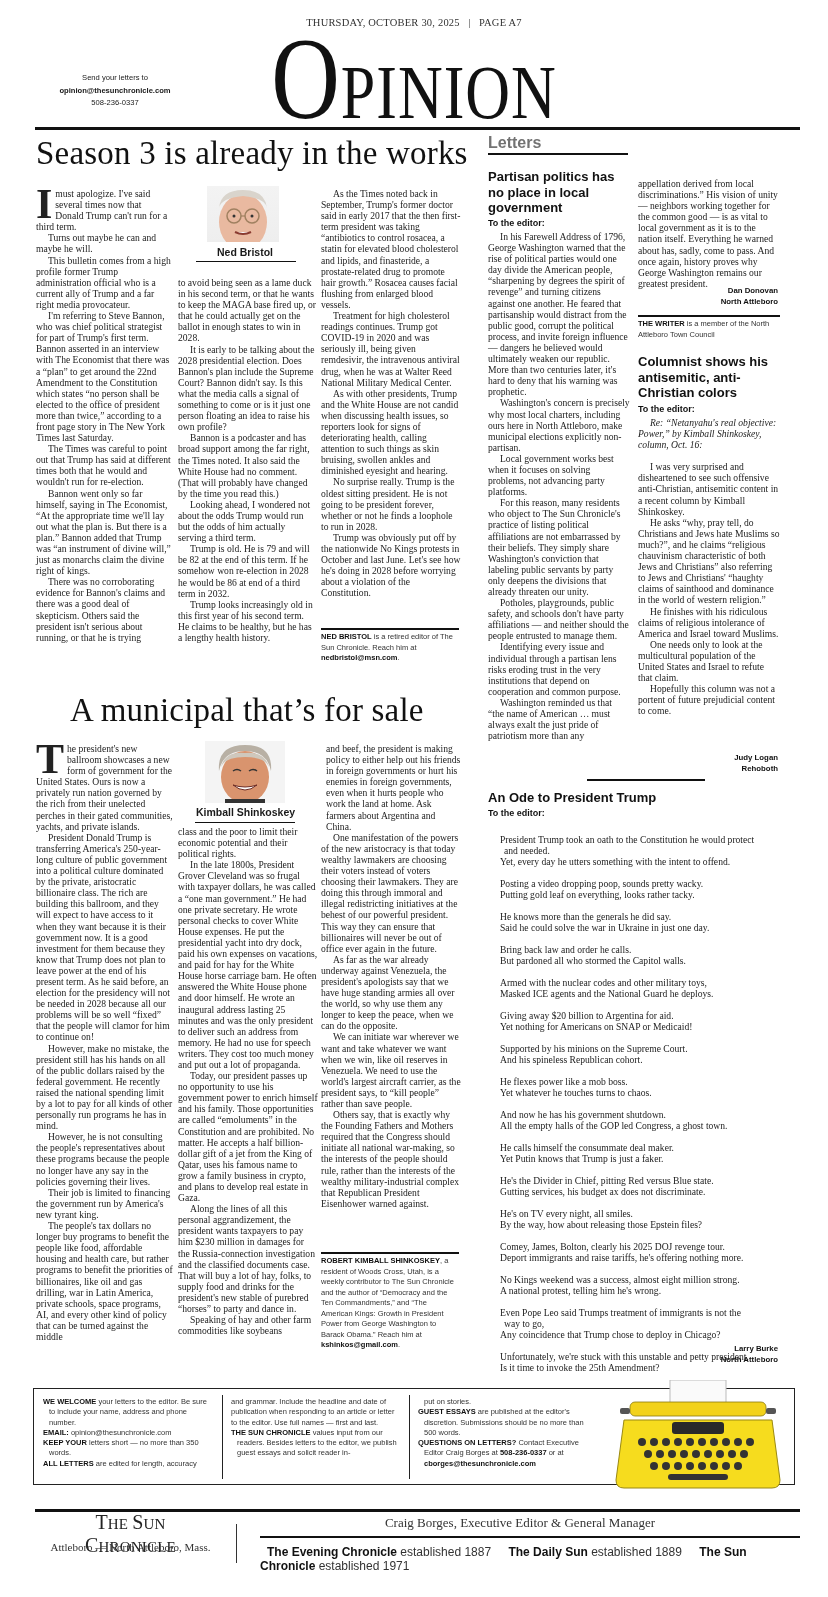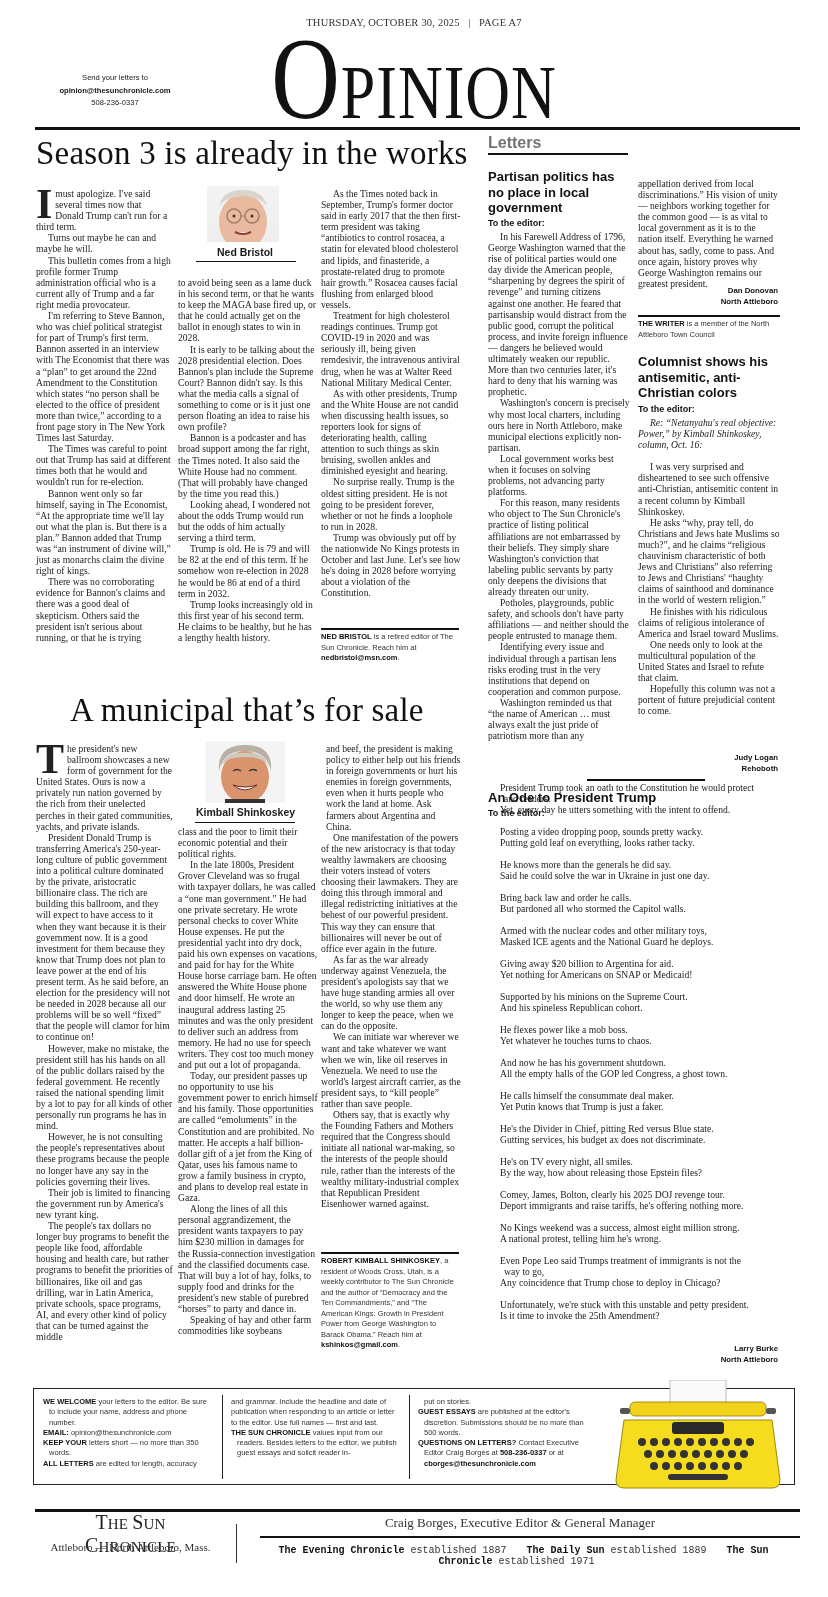--- a/index.html
+++ b/index.html
@@ -50,21 +50,21 @@
   .vsep { position: absolute; width: 1px; background: #222; }
 
   
   #typewriter { top: 1380px; left: 612px; width: 172px; height: 110px; }
 
   
   #sunchron { top: 1511px; left: 48px; width: 165px; text-align: center; font-family: "Liberation Serif", serif; font-size: 20px; color: #222; letter-spacing: 0.2px; }
   #sunchron .sc { font-size: 15px; }
   #sunchron-loc { top: 1541px; left: 48px; width: 165px; text-align: center; font-family: "Liberation Serif", serif; font-size: 11px; color: #333; }
   #editor-line { top: 1515px; left: 260px; width: 520px; text-align: center; font-family: "Liberation Serif", serif; font-size: 13px; color: #333; }
-  #estab { top: 1545px; left: 260px; width: 520px; text-align: center; font-family: Liberation Mono, monospace; font-size: 10px; color: #333; }
+  #estab { top: 1545px; left: 260px; width: 520px; text-align: left; font-family: Liberation Sans, sans-serif; font-size: 12px; color: #333; }
   #estab b { color: #111; }
   #estab span.item { margin: 0 7px; }
 </style>
 </head>
 <body>
 
 <div class="abs" id="dateline">
   <span>THURSDAY, OCTOBER 30, 2025</span>
   &nbsp;&nbsp;<span>|</span>&nbsp;&nbsp;
   <span>PAGE A7</span>
@@ -214,24 +214,24 @@
 </div>
 <div class="abs signoff" style="top:728px; left:638px; width:140px;margin-top:24px;">
   <div>Judy Logan</div>
   <div>Rehoboth</div>
 </div>
 
 <div class="abs" style="top:779px; left:587px; width:118px; height:1.5px; background:#111;"></div>
 
 <div class="abs letter-hed" style="top:790px; left:488px; width:290px;">An Ode to President Trump</div>
 <div class="abs to-editor" style="top:808px; left:488px;">To the editor:</div>
-<div class="abs poem" style="top:782px; left:488px; width:292px;" id="poem">
+<div class="abs poem" style="top:834px; left:488px; width:292px;" id="poem">
     <div class="stanza">
       <div>President Trump took an oath to the Constitution he would protect</div>
-      <div class="cont">and readers.</div>
+      <div class="cont">and needed.</div>
       <div>Yet, every day he utters something with the intent to offend.</div>
     </div>
     <div class="stanza">
       <div>Posting a video dropping poop, sounds pretty wacky.</div>
       <div>Putting gold leaf on everything, looks rather tacky.</div>
     </div>
     <div class="stanza">
       <div>He knows more than the generals he did say.</div>
       <div>Said he could solve the war in Ukraine in just one day.</div>
     </div>

